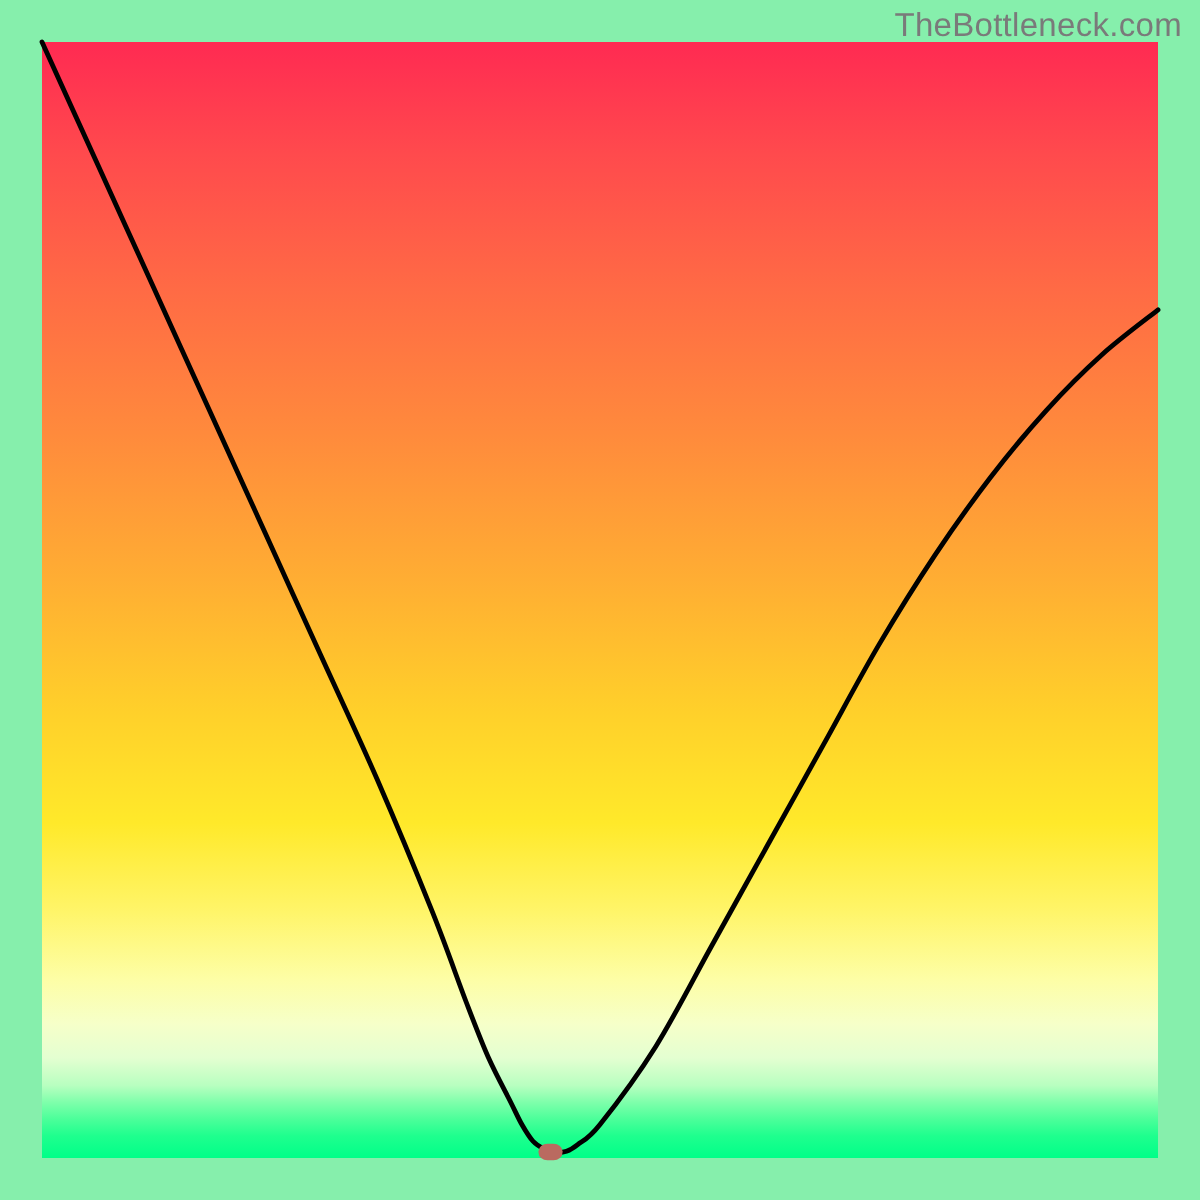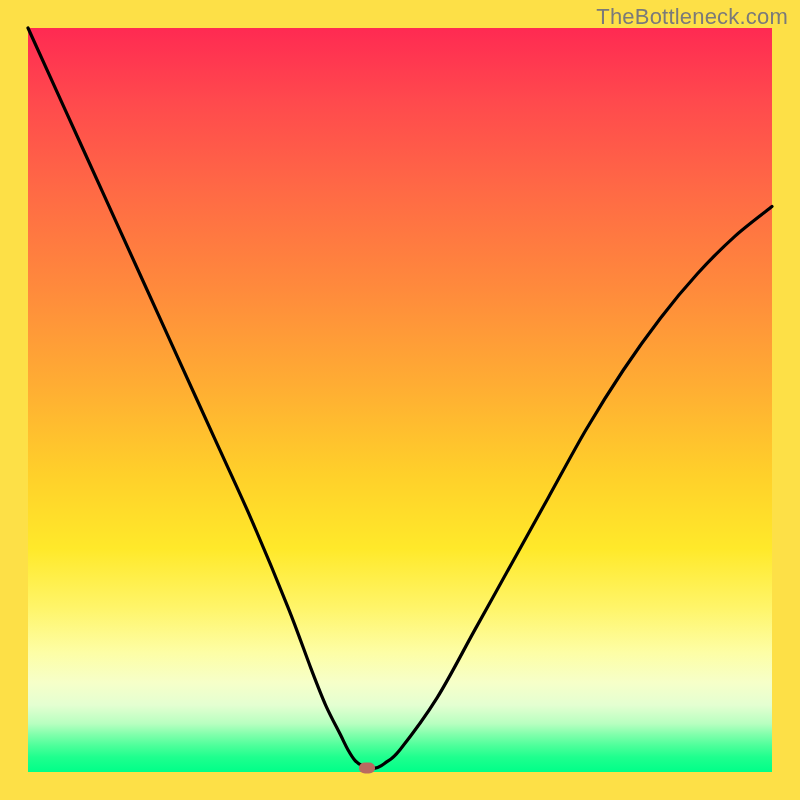--- a/index.html
+++ b/index.html
@@ -8,21 +8,21 @@
     width: 800px;
     height: 800px;
     background: #000;
     overflow: hidden;
     font-family: Arial, Helvetica, sans-serif;
   }
   .frame {
     position: relative;
     width: 800px;
     height: 800px;
-    background: #fde047;
+    background: #86efac;
   }
   .watermark {
     position: absolute;
     top: 4px;
     right: 12px;
     color: #7a7a7a;
     font-size: 22px;
     font-weight: 500;
     letter-spacing: 0.2px;
     user-select: none;

